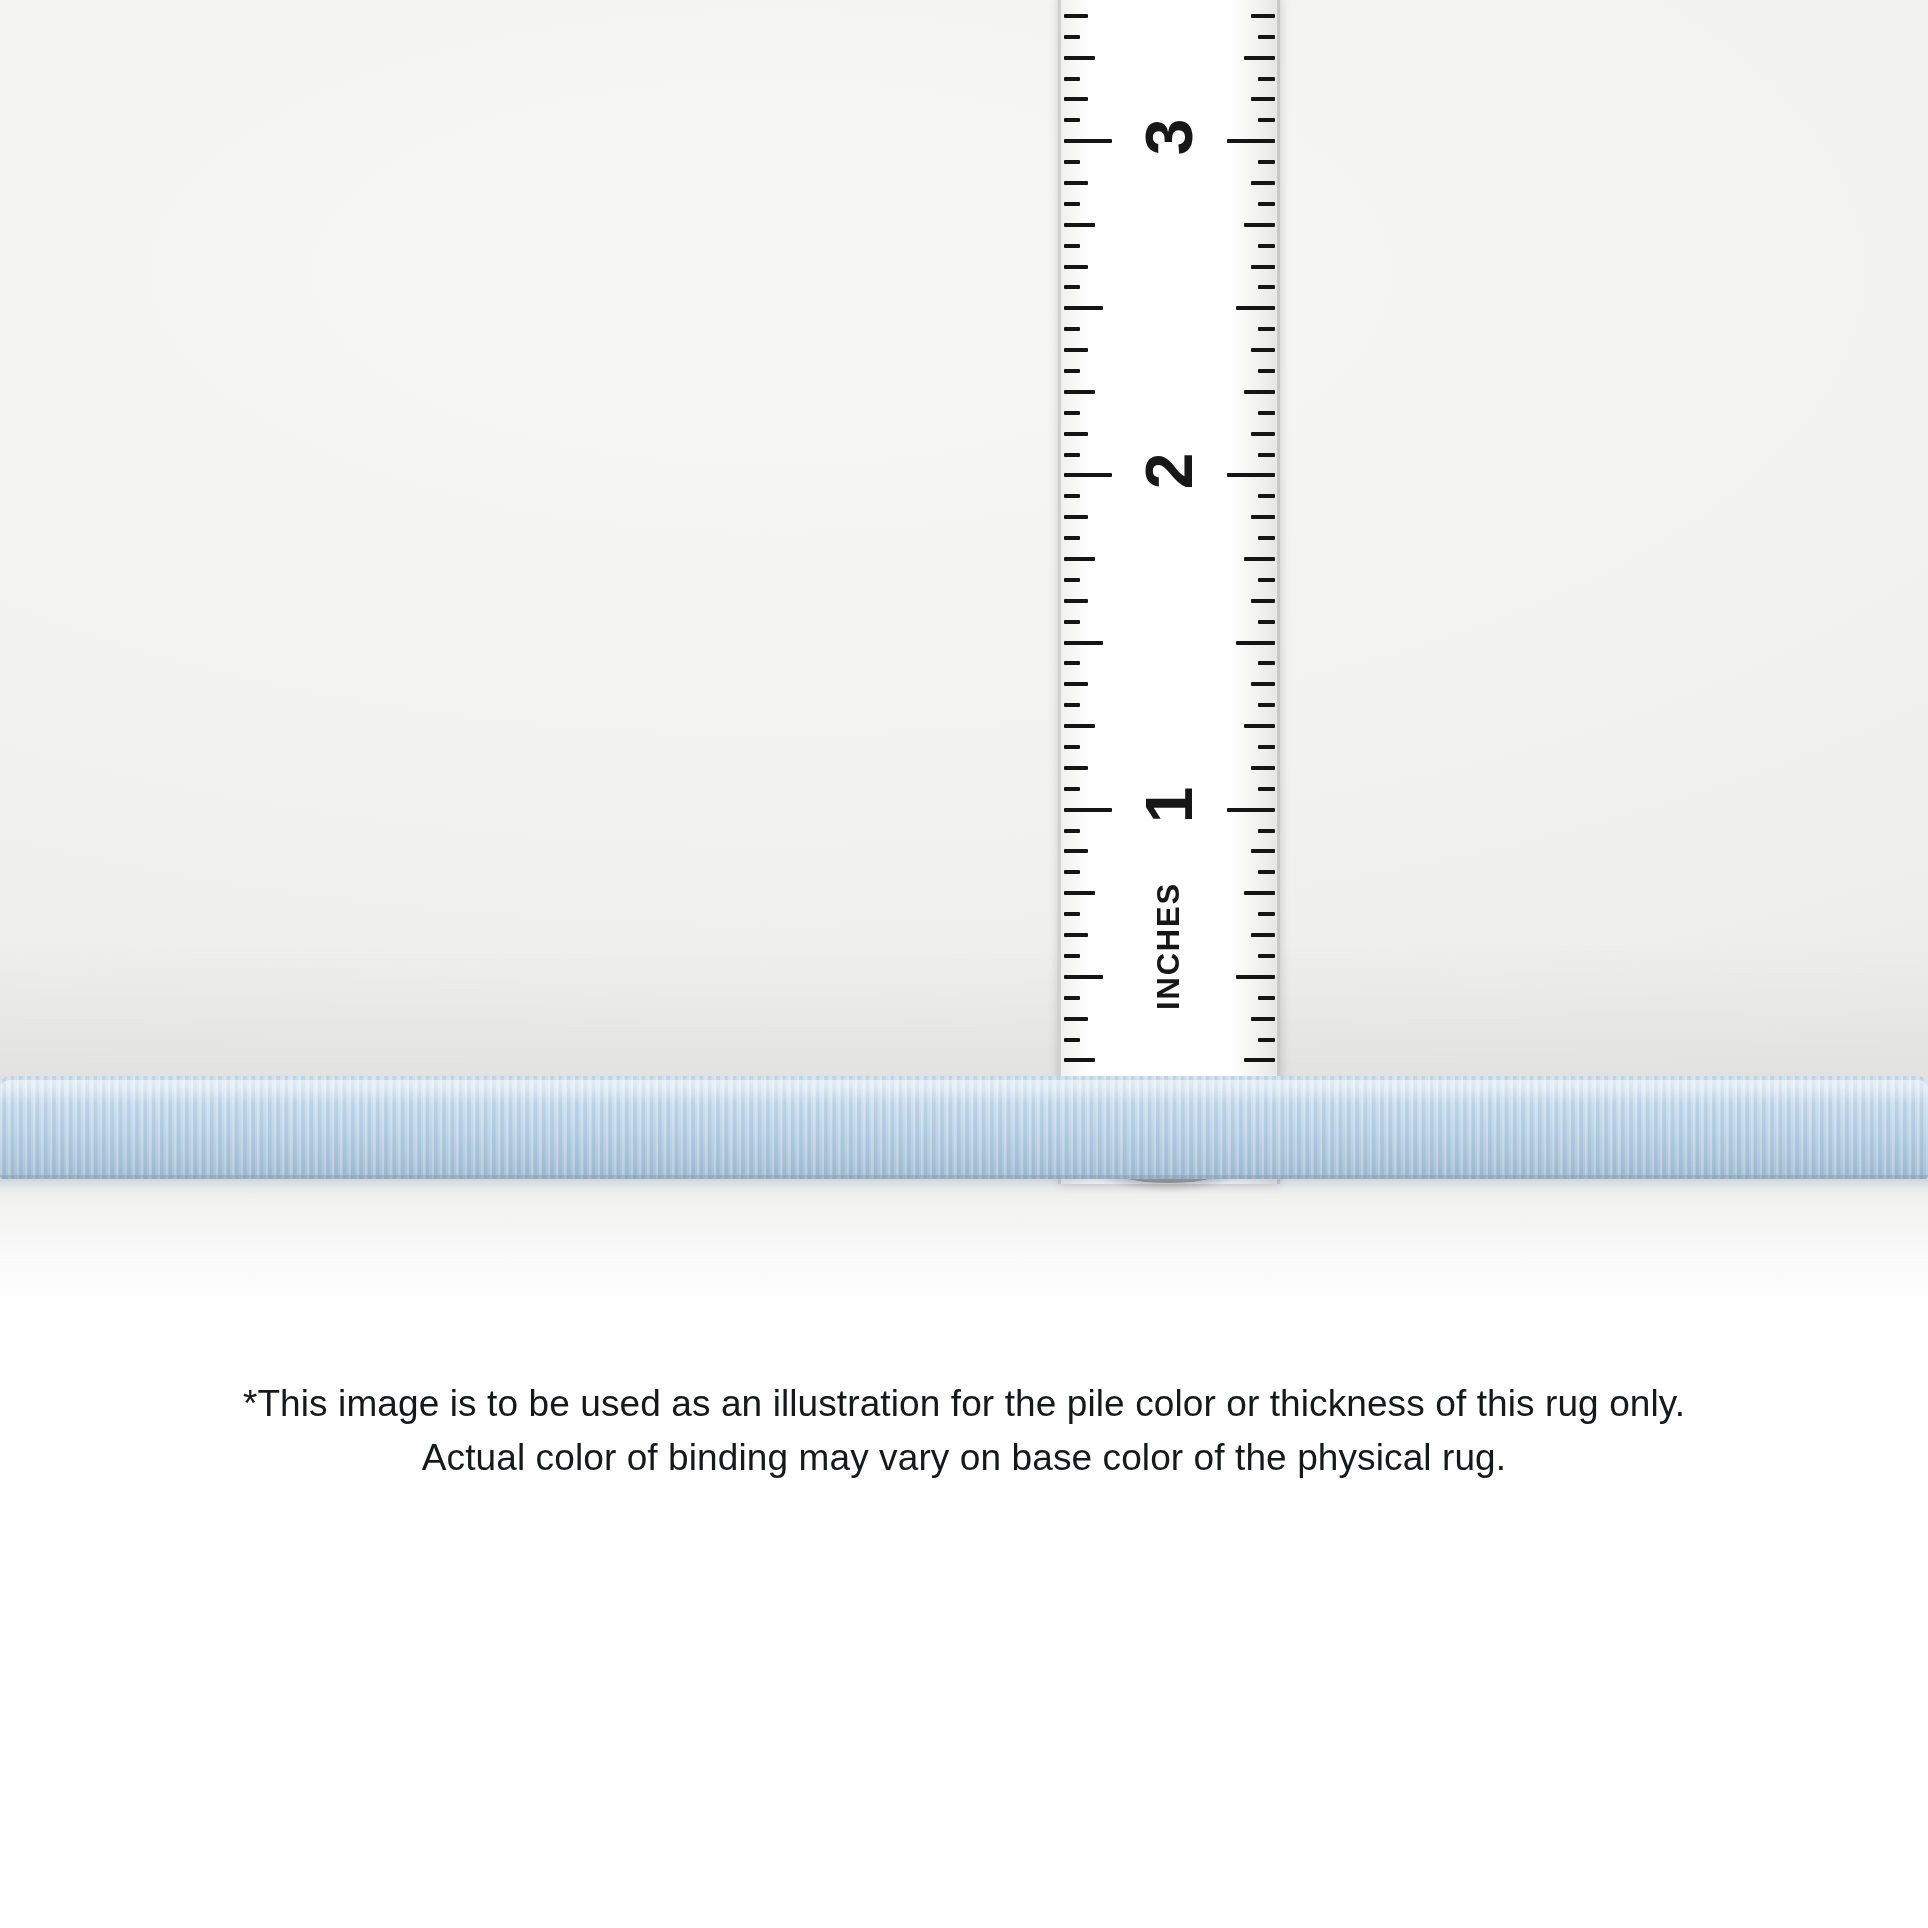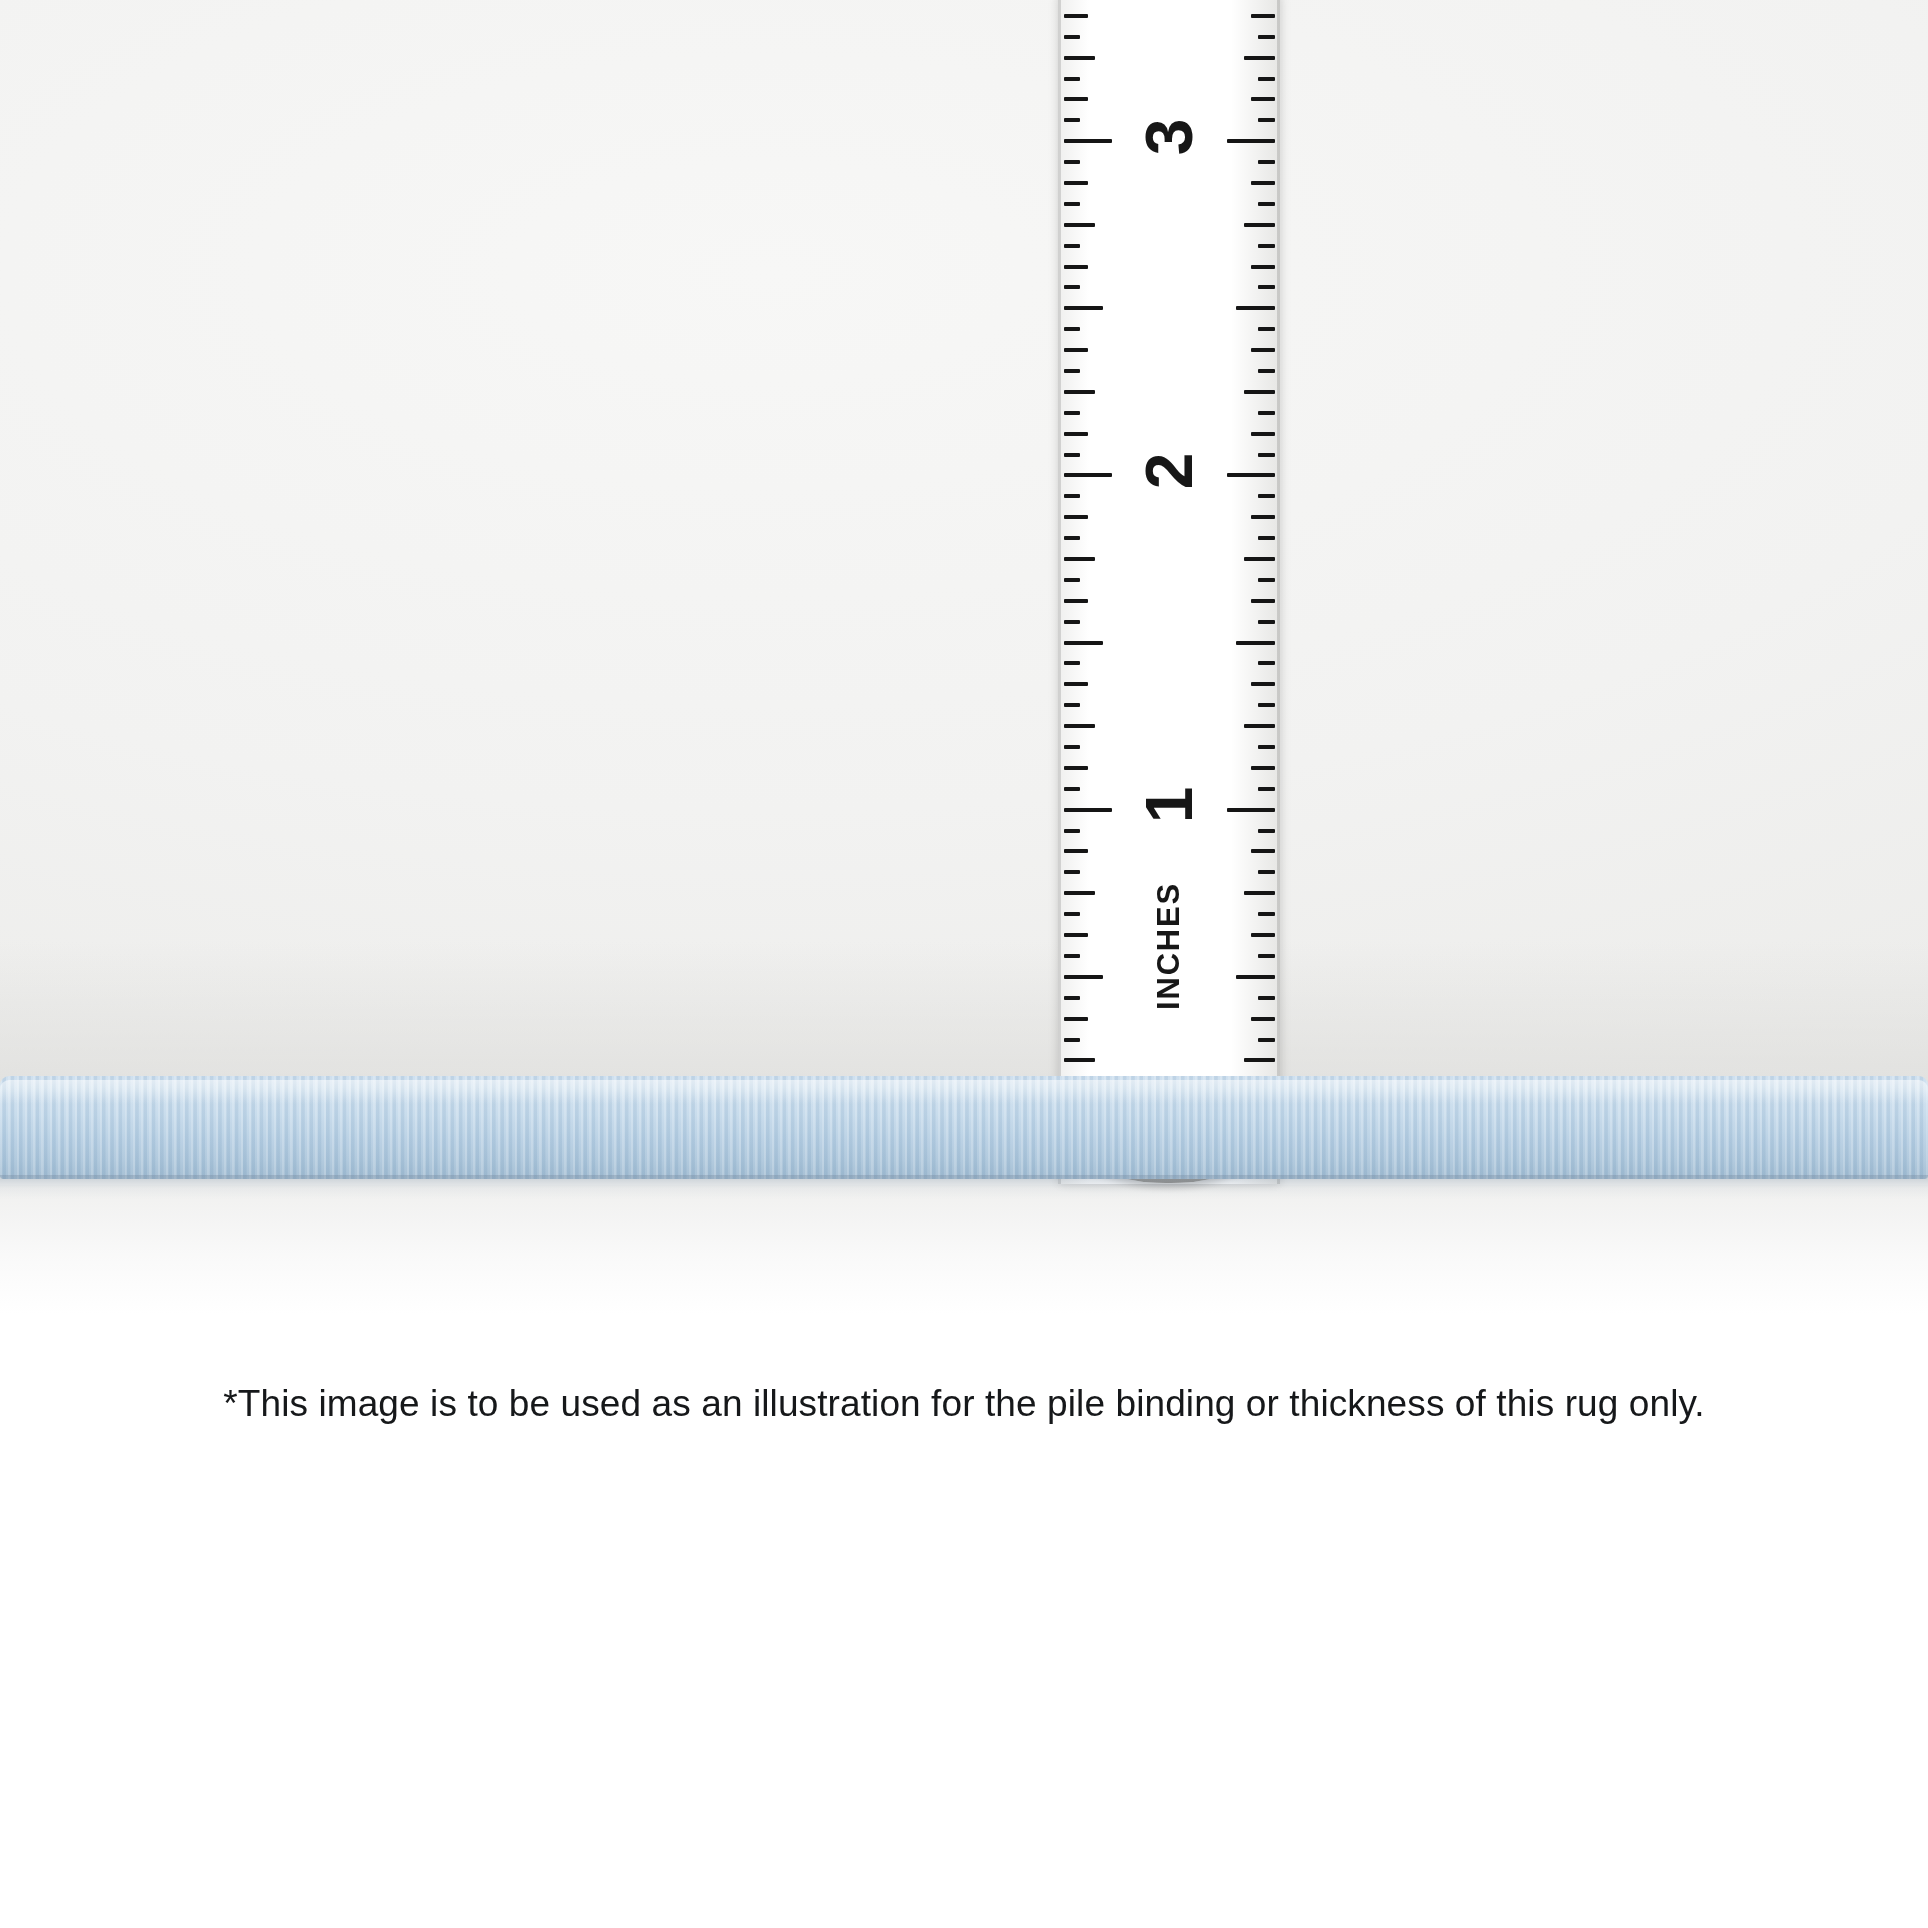--- a/index.html
+++ b/index.html
@@ -337,17 +337,18 @@
       <div class="rug-binding">
         <div class="rug-texture"></div>
         <div class="rug-highlight"></div>
       </div>
       <div class="rug-shadow"></div>
     </div>
 
   </div>
 
   <div class="caption">
-    <span class="line">*This image is to be used as an illustration for the pile binding or thickness of this rug only.</span>
+    <span class="line">*This image is to be used as an illustration for the pile color or thickness of this rug only.</span>
+    <span class="line">Actual color of binding may vary on base color of the physical rug.</span>
   </div>
 
 </div>
 
 
 </body></html>

